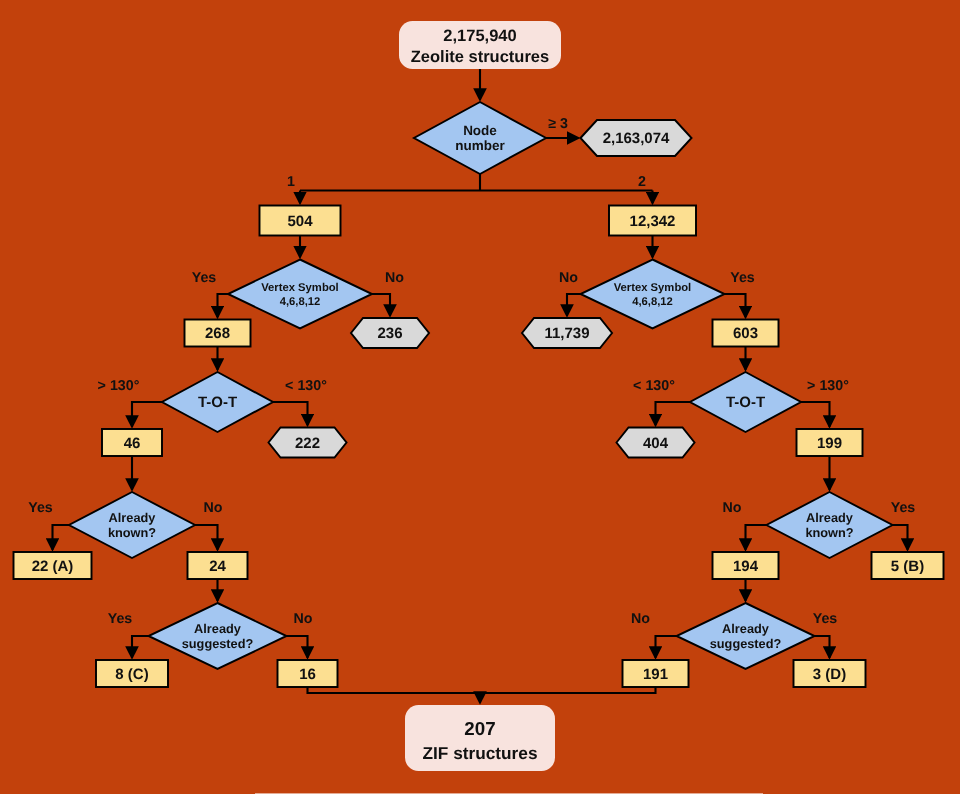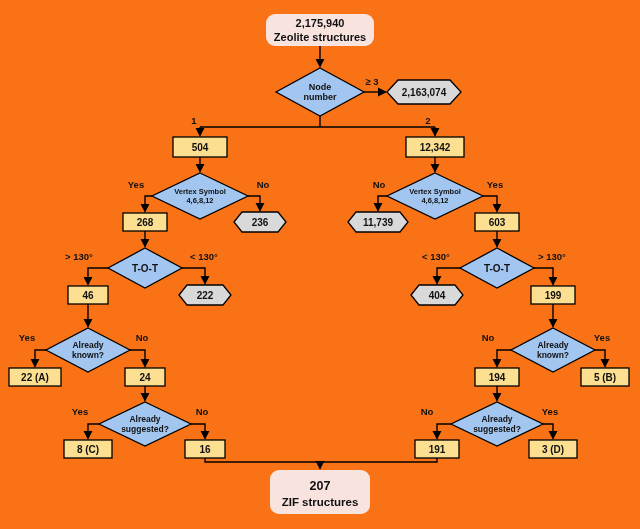--- a/index.html
+++ b/index.html
@@ -3,21 +3,21 @@
 <meta charset="utf-8">
 <style>
   html,body{margin:0;padding:0;background:#ffffff;}
   :root{
     --terminal-fill:#f8e3de;
     --decision-fill:#a3c6f1;
     --process-fill:#fcdf91;
     --reject-fill:#d9d9d9;
     --stroke:#000000;
   }
-  .canvas{position:relative;width:640px;height:529px;background:#f97316;overflow:hidden;}
+  .canvas{position:relative;width:640px;height:529px;background:#c2410c;overflow:hidden;}
   svg{display:block;}
   .edge{fill:none;stroke:var(--stroke);stroke-width:1.4;marker-end:url(#arrowhead);}
   .skel{fill:none;stroke:var(--stroke);stroke-width:1.4;}
   .terminal{fill:var(--terminal-fill);stroke:none;}
   .decision{fill:var(--decision-fill);stroke:var(--stroke);stroke-width:1.3;}
   .process{fill:var(--process-fill);stroke:var(--stroke);stroke-width:1.3;}
   .reject{fill:var(--reject-fill);stroke:var(--stroke);stroke-width:1.3;}
   text{font-family:"Liberation Sans","DejaVu Sans",sans-serif;font-weight:700;fill:#111111;text-anchor:middle;}
   .s7{font-size:7.5px}.s8{font-size:8.5px}.s9{font-size:9px}.s95{font-size:9.5px}
   .s10{font-size:10px}.s11{font-size:11px}.s115{font-size:11.5px}.s12{font-size:12.5px}

